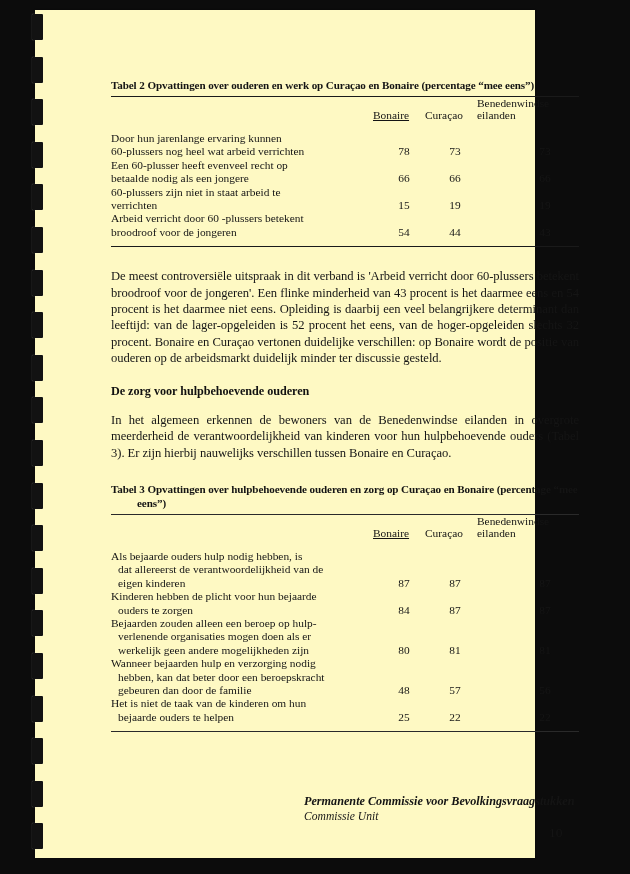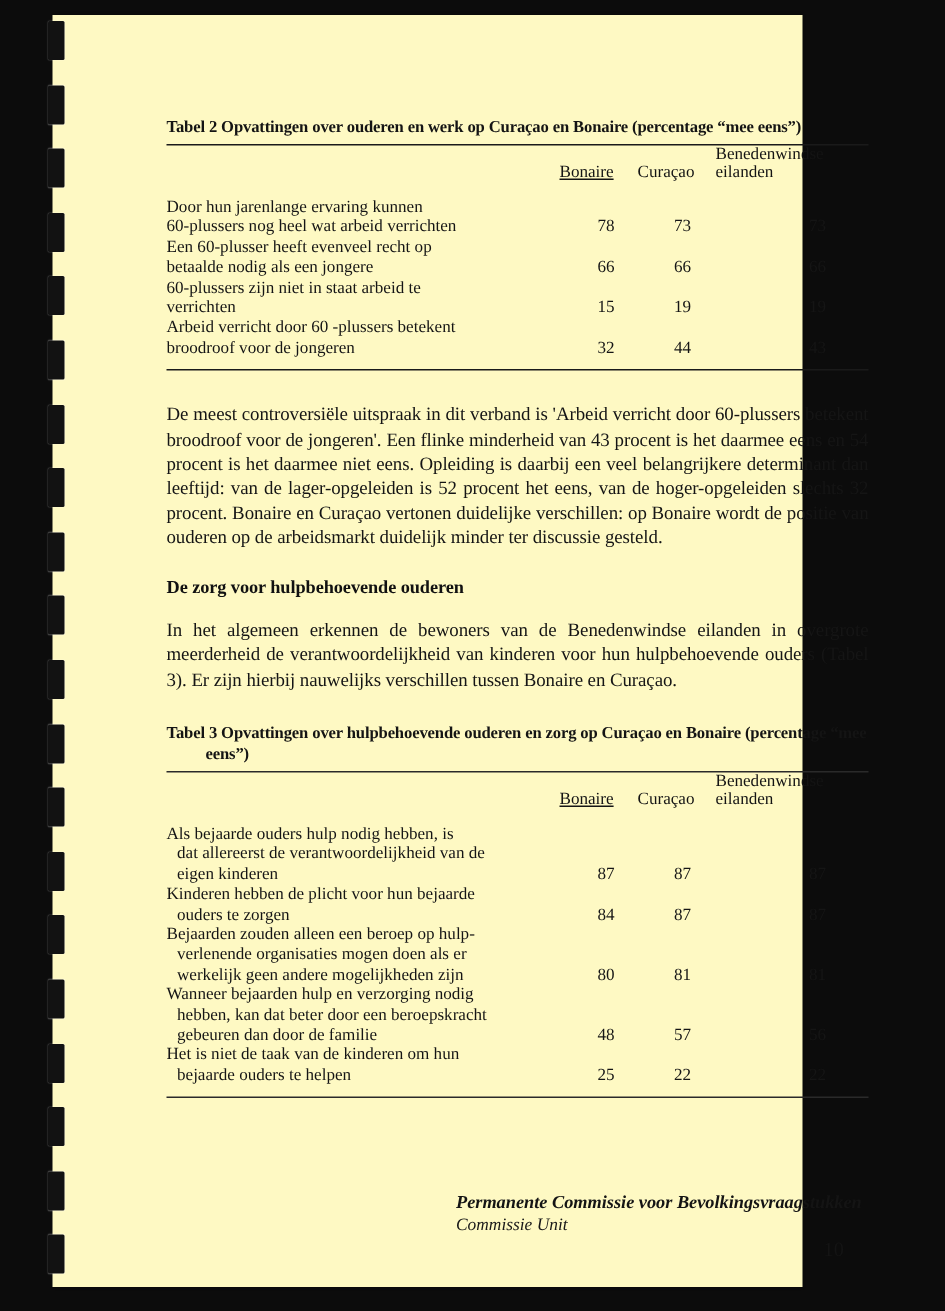--- a/index.html
+++ b/index.html
@@ -223,21 +223,21 @@
           <td class="num bon">15</td>
           <td class="num cur">19</td>
           <td class="num ben">19</td>
         </tr>
 
         <tr class="datarow">
           <td class="c-label lbl">
             <div>Arbeid verricht door 60 -plussers betekent</div>
             <div>broodroof voor de jongeren</div>
           </td>
-          <td class="num bon">32</td>
+          <td class="num bon">54</td>
           <td class="num cur">44</td>
           <td class="num ben">43</td>
         </tr>
 
         <tr class="spacer-row-sm">
               <td colspan="4"></td>
             </tr>
       </tbody>
         </table>
       <div class="rule-thick"></div>

